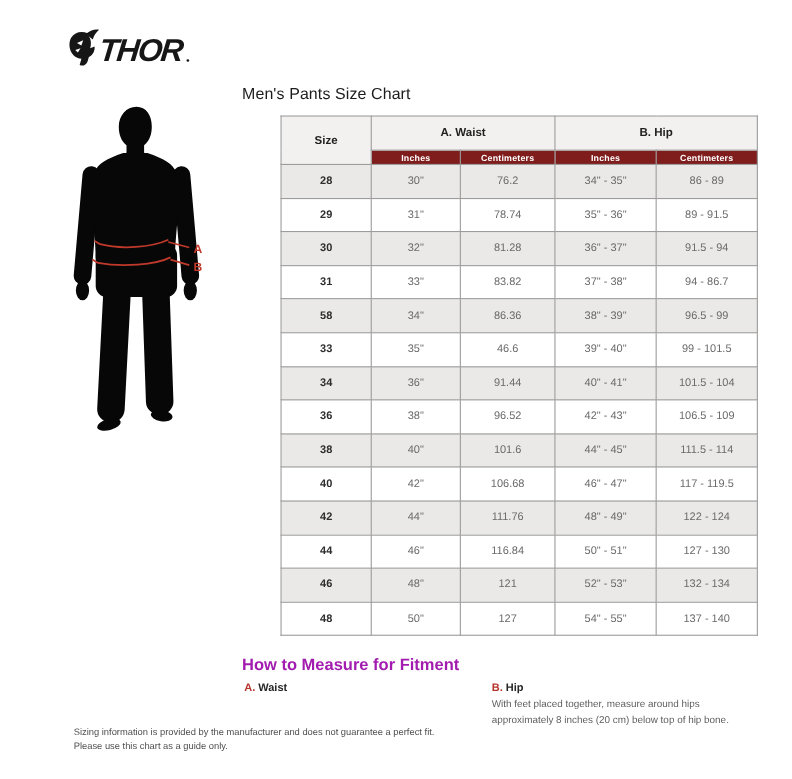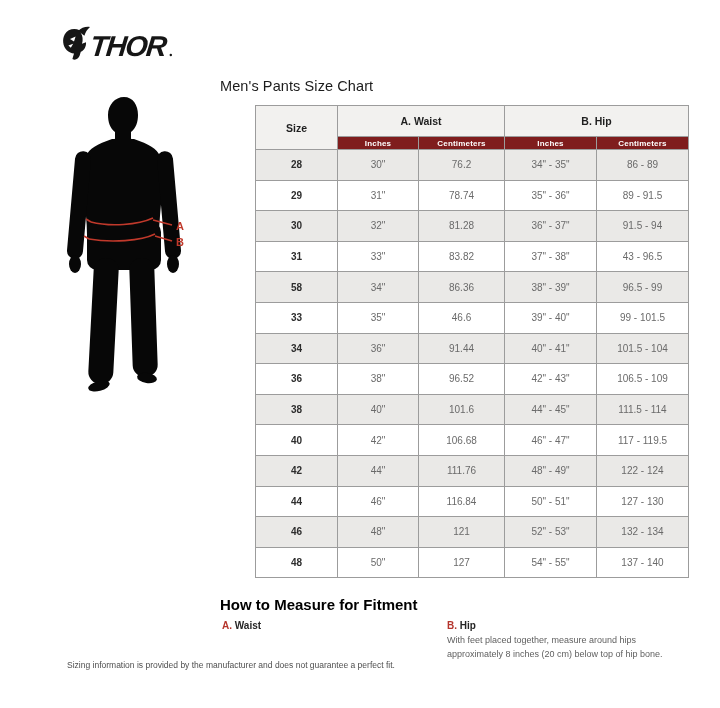--- a/index.html
+++ b/index.html
@@ -24,21 +24,21 @@
   table.size-chart col.c4{width:92px;}
   table.size-chart th, table.size-chart td{border:1px solid #9c9c9c;text-align:center;vertical-align:middle;padding:0;}
   th.group{background:#f2f1ef;height:30px;font-size:10.5px;font-weight:bold;color:#1f1f1f;}
   th.sizehead{background:#f2f1ef;font-size:10.5px;font-weight:bold;color:#1f1f1f;}
   th.sub{background:#7f1d1d;color:#ffffff;height:12px;font-size:8px;font-weight:bold;letter-spacing:.2px;}
   tbody td{height:29.6px;color:#6a6a6a;background:#ffffff;}
   tbody td:first-child{font-weight:bold;color:#2d2d2d;}
   tbody tr:nth-child(odd) td{background:#eae9e7;}
 
   
-  .howto-heading{position:absolute;left:220px;top:596px;font-size:15px;font-weight:bold;color:#000000;text-align:center;}
+  .howto-heading{position:absolute;left:220px;top:596px;font-size:15px;font-weight:bold;color:#a21caf;text-align:center;}
   .measure-col{position:absolute;top:620px;width:218px;}
   .measure-col.a{left:222px;} .measure-col.b{left:447px;}
   .measure-label{font-size:10px;font-weight:bold;color:#262626;margin-bottom:3px;}
   .measure-label .letter{color:#b5352d;}
   .measure-text{font-size:9px;color:#5f5f5f;line-height:1.55;}
 
   
   .footer{position:absolute;left:67px;top:659px;font-size:8.5px;color:#4f4f4f;line-height:1.5;}
 </style>
 </head>
@@ -142,21 +142,21 @@
             <td>32"</td>
             <td>81.28</td>
             <td>36" - 37"</td>
             <td>91.5 - 94</td>
           </tr>
           <tr>
             <td>31</td>
             <td>33"</td>
             <td>83.82</td>
             <td>37" - 38"</td>
-            <td>43 - 96.5</td>
+            <td>94 - 86.7</td>
           </tr>
           <tr>
             <td>58</td>
             <td>34"</td>
             <td>86.36</td>
             <td>38" - 39"</td>
             <td>96.5 - 99</td>
           </tr>
           <tr>
             <td>33</td>
@@ -237,15 +237,16 @@
   <div class="measure-col b">
     <div class="measure-label">
       <span class="letter">B.</span>
       <span>Hip</span>
     </div>
     <div class="measure-text">With feet placed together, measure around hips approximately 8 inches (20 cm) below top of hip bone.</div>
   </div>
 
   <div class="footer">
     <div>Sizing information is provided by the manufacturer and does not guarantee a perfect fit.</div>
+    <div>Please use this chart as a guide only.</div>
   </div>
 
 </div>
 
 </body></html>

